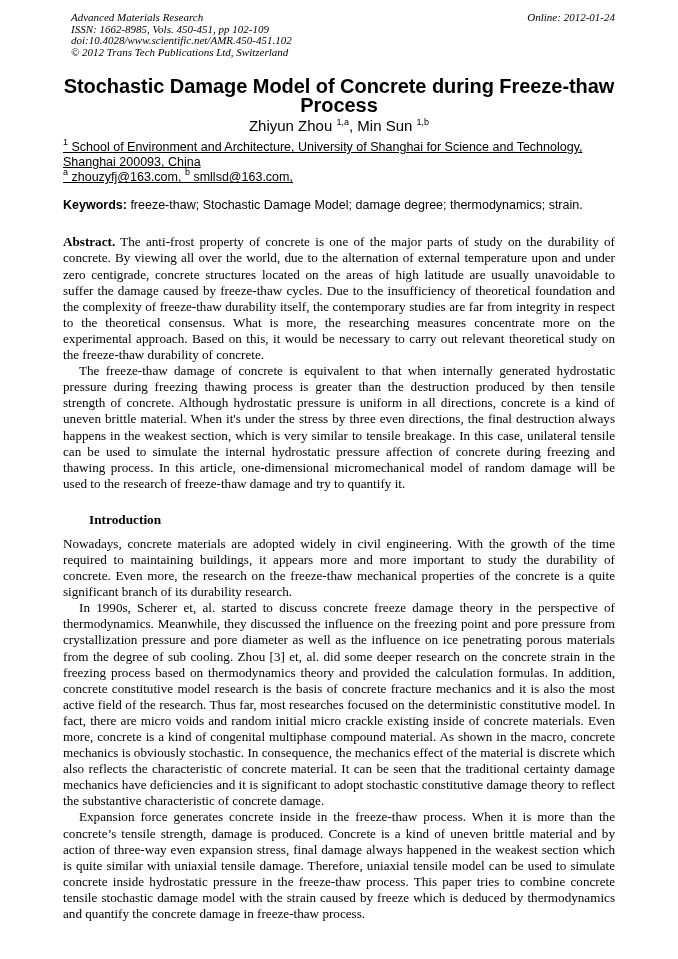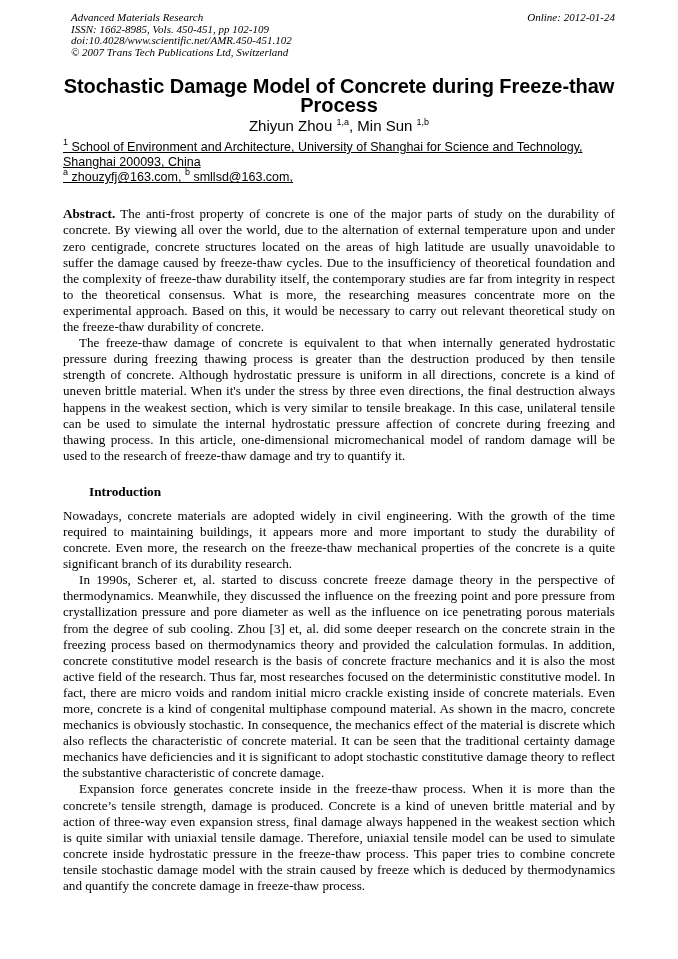--- a/index.html
+++ b/index.html
@@ -22,38 +22,41 @@
 </style>
 </head>
 <body>
 
 <div class="page">
 
   <div class="hdr">
     <div>Advanced Materials Research</div>
     <div>ISSN: 1662-8985, Vols. 450-451, pp 102-109</div>
     <div>doi:10.4028/www.scientific.net/AMR.450-451.102</div>
-    <div>© 2007 Trans Tech Publications Ltd, Switzerland</div>
+    <div>© 2012 Trans Tech Publications Ltd, Switzerland</div>
     <div class="hdr-right">Online: 2012-01-24</div>
   </div>
 
   <div class="title">Stochastic Damage Model of Concrete during Freeze-thaw Process</div>
 
   <div class="authors">
     <span>Zhiyun Zhou</span>
     <sup>1,a</sup><span>, </span><span>Min Sun</span>
     <sup>1,b</sup>
   </div>
 
   <div class="affil">
     <div><sup>1</sup><span> School of Environment and Architecture, University of Shanghai for Science and Technology,</span></div>
     <div>Shanghai 200093, China</div>
     <div><sup>a</sup><span> zhouzyfj@163.com, </span><sup>b</sup><span> smllsd@163.com,</span></div>
   </div>
 
+  <div class="keywords">
+    <b>Keywords:</b><span> freeze-thaw; Stochastic Damage Model; damage degree; thermodynamics; strain.</span>
+  </div>
 
   <div class="body-text abstract">
     <p><b>Abstract.</b><span> The anti-frost property of concrete is one of the major parts of study on the durability of concrete. By viewing all over the world, due to the alternation of external temperature upon and under zero centigrade, concrete structures located on the areas of high latitude are usually unavoidable to suffer the damage caused by freeze-thaw cycles. Due to the insufficiency of theoretical foundation and the complexity of freeze-thaw durability itself, the contemporary studies are far from integrity in respect to the theoretical consensus. What is more, the researching measures concentrate more on the experimental approach. Based on this, it would be necessary to carry out relevant theoretical study on the freeze-thaw durability of concrete.</span></p>
     <p class="indent">The freeze-thaw damage of concrete is equivalent to that when internally generated hydrostatic pressure during freezing thawing process is greater than the destruction produced by then tensile strength of concrete. Although hydrostatic pressure is uniform in all directions, concrete is a kind of uneven brittle material. When it's under the stress by three even directions, the final destruction always happens in the weakest section, which is very similar to tensile breakage. In this case, unilateral tensile can be used to simulate the internal hydrostatic pressure affection of concrete during freezing and thawing process. In this article, one-dimensional micromechanical model of random damage will be used to the research of freeze-thaw damage and try to quantify it.</p>
   </div>
 
   <div class="section-head">Introduction</div>
 
   <div class="body-text intro">
     <p>Nowadays, concrete materials are adopted widely in civil engineering. With the growth of the time required to maintaining buildings, it appears more and more important to study the durability of concrete. Even more, the research on the freeze-thaw mechanical properties of the concrete is a quite significant branch of its durability research.</p>

